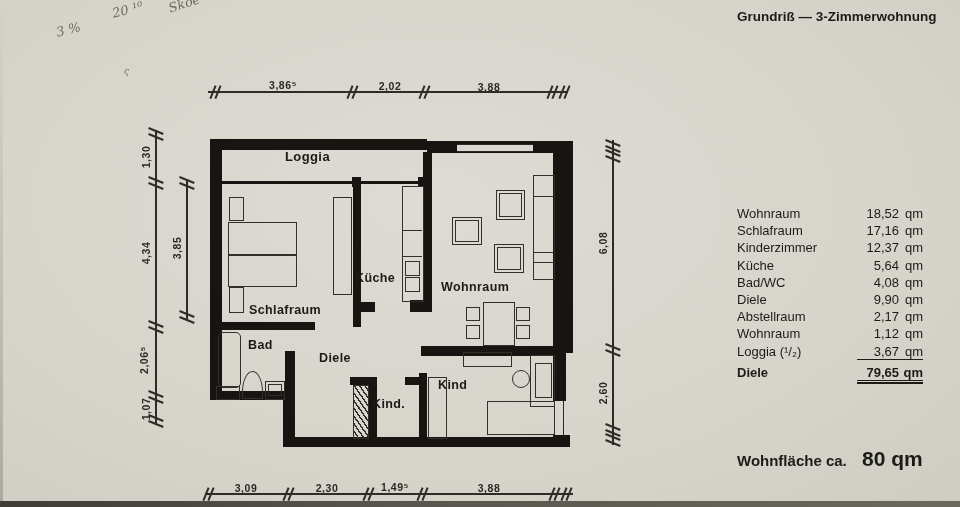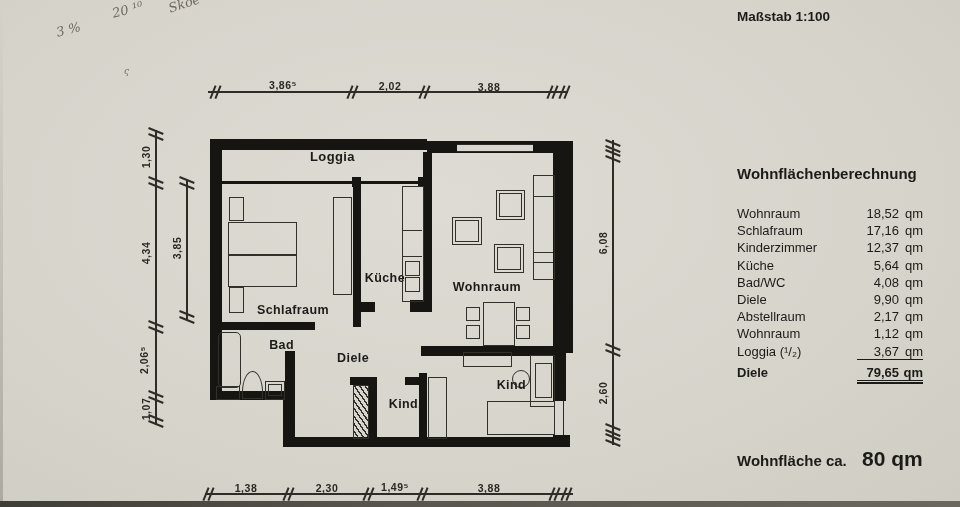--- a/index.html
+++ b/index.html
@@ -34,21 +34,21 @@
 
   
   .plan{position:absolute;inset:0;}
   .w{position:absolute;display:block;background:#161512;}
   .win{position:absolute;display:block;background:#d9d6cf;}
   .f{position:absolute;border:1.4px solid #32302a;}
   .f2{position:absolute;border:1.2px solid #32302a;}
   .f2::before{content:'';position:absolute;inset:2px;border:1.2px solid #32302a;}
   .hatch{position:absolute;border:1.2px solid #32302a;
     background:repeating-linear-gradient(55deg, rgba(0,0,0,0) 0 3px, #32302a 3px 4.4px);}
-  .rlabel{position:absolute;font-weight:bold;font-size:12.5px;text-align:right;letter-spacing:.4px;}
+  .rlabel{position:absolute;font-weight:bold;font-size:12.5px;text-align:left;letter-spacing:.4px;}
 
   
   .dl{position:absolute;background:#2e2c27;}
   .dim{position:absolute;font-size:10.5px;font-weight:bold;color:#2b2924;text-align:center;letter-spacing:.5px;}
   .vdim{position:absolute;width:44px;height:12px;display:flex;align-items:center;justify-content:center;
         transform:rotate(-90deg);font-size:10.5px;font-weight:bold;color:#2b2924;letter-spacing:.5px;}
   .tk{position:absolute;width:12px;height:14px;}
   .tk::before,.tk::after{content:'';position:absolute;top:0;bottom:0;width:1.6px;background:#2e2c27;transform:rotate(22deg);}
   .tk::before{left:3px;} .tk::after{left:8px;}
   .tkv{position:absolute;width:16px;height:12px;}
@@ -59,24 +59,23 @@
 <body>
 
 <div class="photo">
 
   <span class="hw" style="left:112px;top:2px;transform:rotate(-14deg);">20 ¹⁰</span>
   <span class="hw" style="left:168px;top:-4px;transform:rotate(-18deg);">Skoe</span>
   <span class="hw" style="left:56px;top:22px;transform:rotate(-14deg);">3 %</span>
   <span class="hw" style="left:124px;top:66px;font-size:9px;">ς</span>
 
   <div class="hdr">
-    <div>Maßstab 1:100</div>
+    <div>Grundriß — 3-Zimmerwohnung</div>
   </div>
 
-  <div class="tbl-title">Wohnflächenberechnung</div>
   <div class="tbl" id="area-table">
       <div class="trow">
         <span class="lbl">Wohnraum</span>
         <span class="vu">
           <span class="val">18,52</span>
           <span class="unit">qm</span>
         </span>
       </div>
       <div class="trow">
         <span class="lbl">Schlafraum</span>
@@ -213,43 +212,43 @@
     <i class="f" style="left:218px;top:332px;width:21px;height:54px;border-radius:5px;"></i>
     <i class="f" style="left:216px;top:386px;width:22px;height:12px;"></i>
     <i class="f" style="left:242px;top:371px;width:19px;height:26px;border-radius:50% 50% 0 0 / 75% 75% 0 0;"></i>
     <i class="f" style="left:265px;top:381px;width:18px;height:17px;"></i>
     <i class="f" style="left:268px;top:384px;width:12px;height:10px;"></i>
 
     <span class="rlabel" style="left:285px;top:149px;width:70px;font-size:13px;">Loggia</span>
     <span class="rlabel" style="left:249px;top:303px;width:80px;">Schlafraum</span>
     <span class="rlabel" style="left:355px;top:271px;width:50px;">Küche</span>
     <span class="rlabel" style="left:441px;top:280px;width:80px;">Wohnraum</span>
-    <span class="rlabel" style="left:254px;top:338px;width:40px;">Bad</span>
+    <span class="rlabel" style="left:248px;top:338px;width:40px;">Bad</span>
     <span class="rlabel" style="left:319px;top:351px;width:50px;">Diele</span>
     <span class="rlabel" style="left:372px;top:397px;width:50px;">Kind.</span>
-    <span class="rlabel" style="left:476px;top:378px;width:50px;">Kind</span>
+    <span class="rlabel" style="left:438px;top:378px;width:50px;">Kind</span>
 
     <i class="dl" style="left:208px;top:91px;width:360px;height:1.6px;"></i>
     <i class="tk" style="left:209px;top:85px;"></i>
     <i class="tk" style="left:346px;top:85px;"></i>
     <i class="tk" style="left:418px;top:85px;"></i>
     <i class="tk" style="left:546px;top:85px;"></i>
     <i class="tk" style="left:558px;top:85px;"></i>
     <span class="dim" style="left:253px;top:79px;width:60px;">3,86⁵</span>
     <span class="dim" style="left:360px;top:80px;width:60px;">2,02</span>
     <span class="dim" style="left:459px;top:81px;width:60px;">3,88</span>
 
     <i class="dl" style="left:205px;top:493px;width:368px;height:1.6px;"></i>
     <i class="tk" style="left:202px;top:487px;"></i>
     <i class="tk" style="left:282px;top:487px;"></i>
     <i class="tk" style="left:362px;top:487px;"></i>
     <i class="tk" style="left:416px;top:487px;"></i>
     <i class="tk" style="left:548px;top:487px;"></i>
     <i class="tk" style="left:560px;top:487px;"></i>
-    <span class="dim" style="left:216px;top:482px;width:60px;">1,38</span>
+    <span class="dim" style="left:216px;top:482px;width:60px;">3,09</span>
     <span class="dim" style="left:297px;top:482px;width:60px;">2,30</span>
     <span class="dim" style="left:365px;top:481px;width:60px;">1,49⁵</span>
     <span class="dim" style="left:459px;top:482px;width:60px;">3,88</span>
 
     <i class="dl" style="left:155px;top:130px;width:1.6px;height:295px;"></i>
     <i class="tkv" style="left:148px;top:128px;"></i>
     <i class="tkv" style="left:148px;top:177px;"></i>
     <i class="tkv" style="left:148px;top:321px;"></i>
     <i class="tkv" style="left:148px;top:391px;"></i>
     <i class="tkv" style="left:148px;top:415px;"></i>

